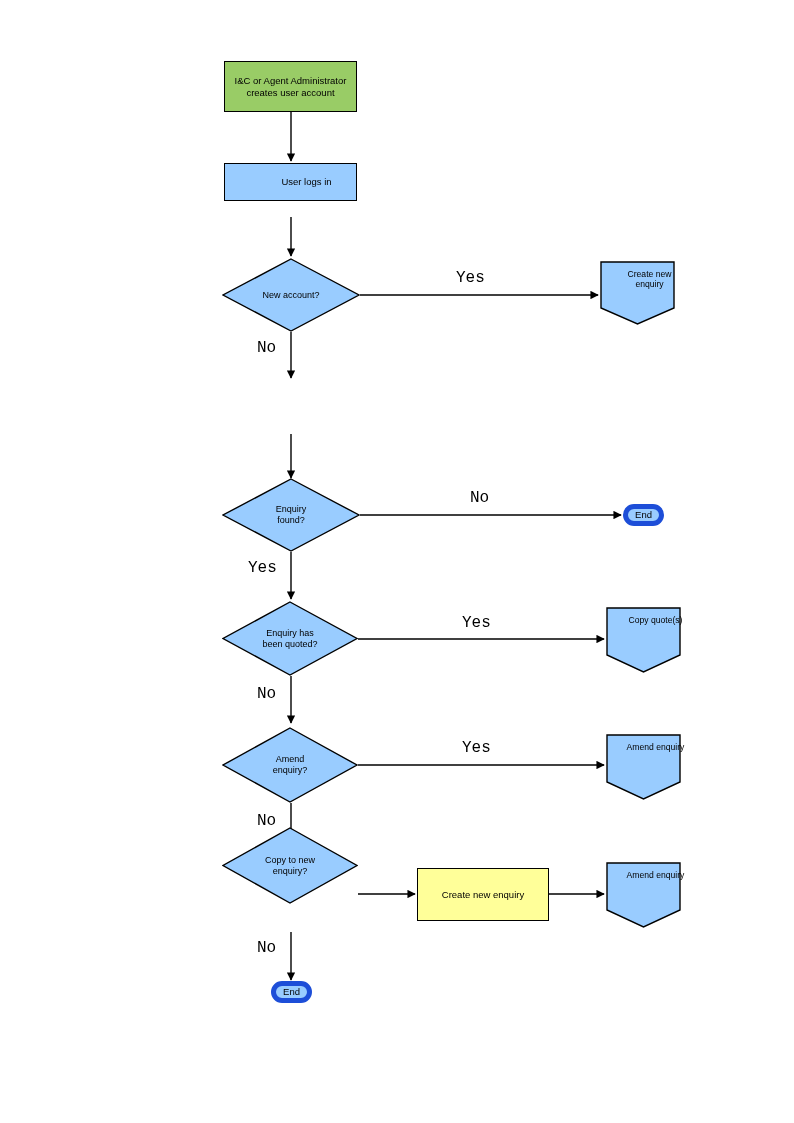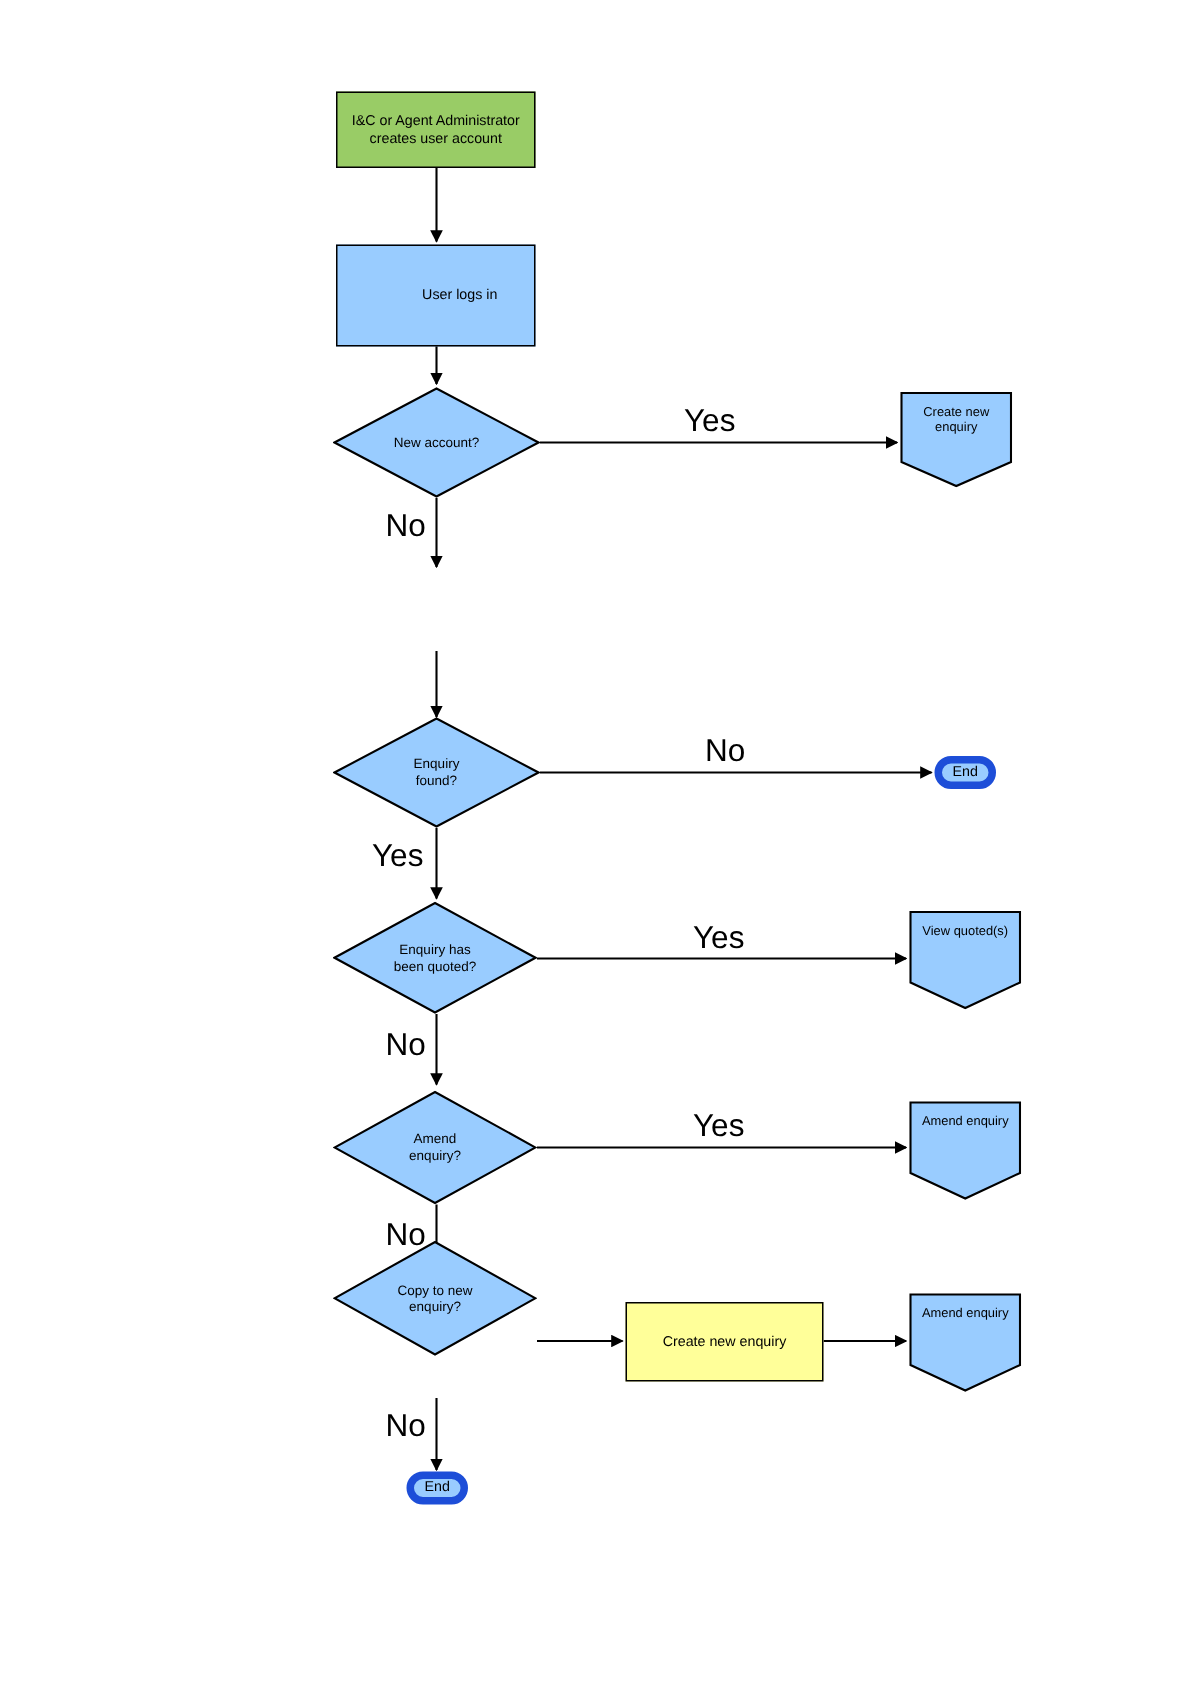--- a/index.html
+++ b/index.html
@@ -71,44 +71,44 @@
     position: absolute;
   }
   .penta-shape {
     position: absolute;
     left: 0; top: 0;
     width: 100%;
     height: 100%;
   }
   .penta-text {
     position: absolute;
-    left: 0;
+    left: 12px;
     top: 8px;
     width: 100%;
     display: flex;
     align-items: flex-start;
     justify-content: center;
     text-align: center;
     font-size: 8.6px;
     color: #000;
     white-space: pre-line;
     line-height: 1.2;
   }
   
   .stadium {
     border: 5px solid #1d4ed8;
     border-radius: 11px;
     font-size: 9.5px;
   }
   
   .edge-label {
     position: absolute;
-    font-size: 21px;
+    font-size: 16px;
     color: #000000;
-    font-family: Liberation Sans, sans-serif;
+    font-family: Liberation Mono, monospace;
     line-height: 1;
     white-space: nowrap;
   }
   
   #legend {
     position: absolute;
     left: 503px;
     top: 948px;
     width: 238px;
     height: 129px;
@@ -187,21 +187,21 @@
 
       <line x1="291" y1="932" x2="291" y2="980" marker-end="url(#arrow)"></line>
     </g>
   </svg>
 
   <div class="node rect" style="left:224px; top:61px; width:133px; height:51px; background:#99CC66;">
     <span class="node-label">I&amp;C or Agent Administrator
 creates user account</span>
   </div>
 
-  <div class="node rect" style="left:224px; top:163px; width:133px; height:68px; background:#99CCFF;padding-left:32px;">
+  <div class="node rect" style="left:224px; top:163px; width:133px; height:38px; background:#99CCFF;padding-left:32px;">
     <span class="node-label">User logs in</span>
   </div>
 
   <div class="diamond-wrap" style="left:222px; top:258px; width:138px; height:74px;">
     <svg class="diamond-shape" viewBox="0 0 138 74" preserveAspectRatio="none">
       <polygon points="69,1 137,37 69,73 1,37" fill="#99CCFF" stroke="#000000" stroke-width="1.4"></polygon>
     </svg>
     <div class="diamond-text">New account?</div>
   </div>
 
@@ -231,21 +231,21 @@
       <polygon points="68,1 135,37.5 68,74 1,37.5" fill="#99CCFF" stroke="#000000" stroke-width="1.4"></polygon>
     </svg>
     <div class="diamond-text">Enquiry has
 been quoted?</div>
   </div>
 
   <div class="penta-wrap" style="left:606px; top:607px; width:75px; height:66px;">
     <svg class="penta-shape" viewBox="0 0 75 66" preserveAspectRatio="none">
       <polygon points="1,1 74,1 74,48 37.5,65 1,48" fill="#99CCFF" stroke="#000000" stroke-width="1.4"></polygon>
     </svg>
-    <div class="penta-text">View quoted(s)</div>
+    <div class="penta-text">Copy quote(s)</div>
   </div>
 
   <div class="diamond-wrap" style="left:222px; top:727px; width:136px; height:76px;">
     <svg class="diamond-shape" viewBox="0 0 136 76" preserveAspectRatio="none">
       <polygon points="68,1 135,38 68,75 1,38" fill="#99CCFF" stroke="#000000" stroke-width="1.4"></polygon>
     </svg>
     <div class="diamond-text">Amend
 enquiry?</div>
   </div>
 

